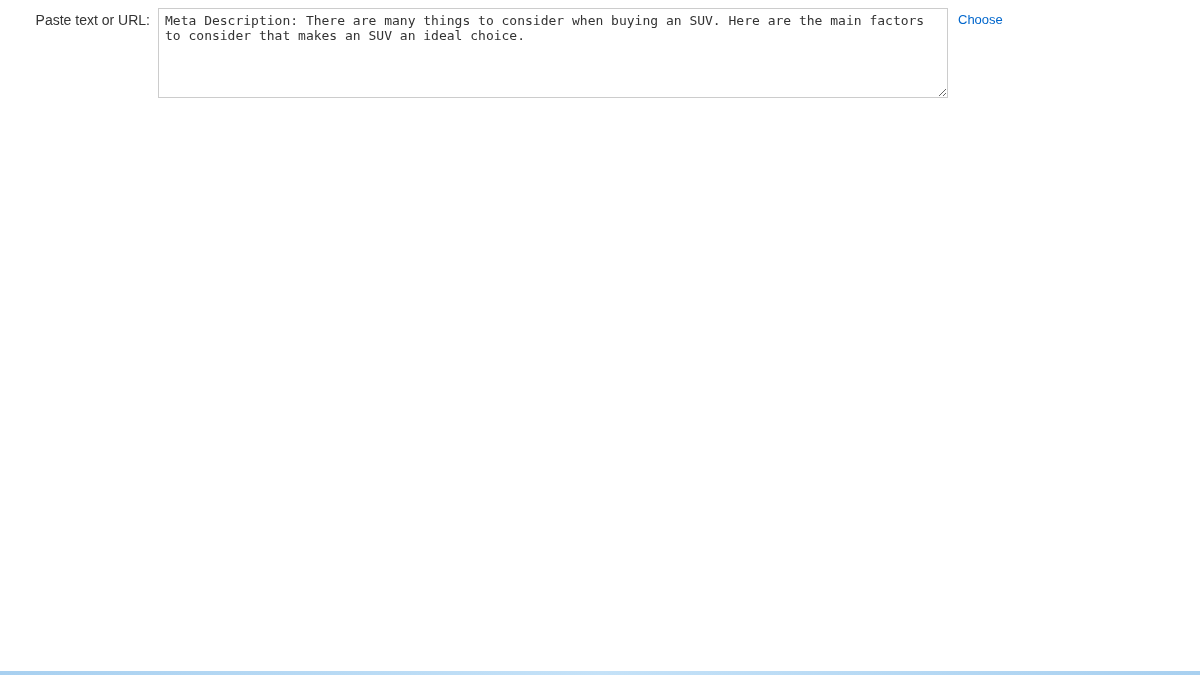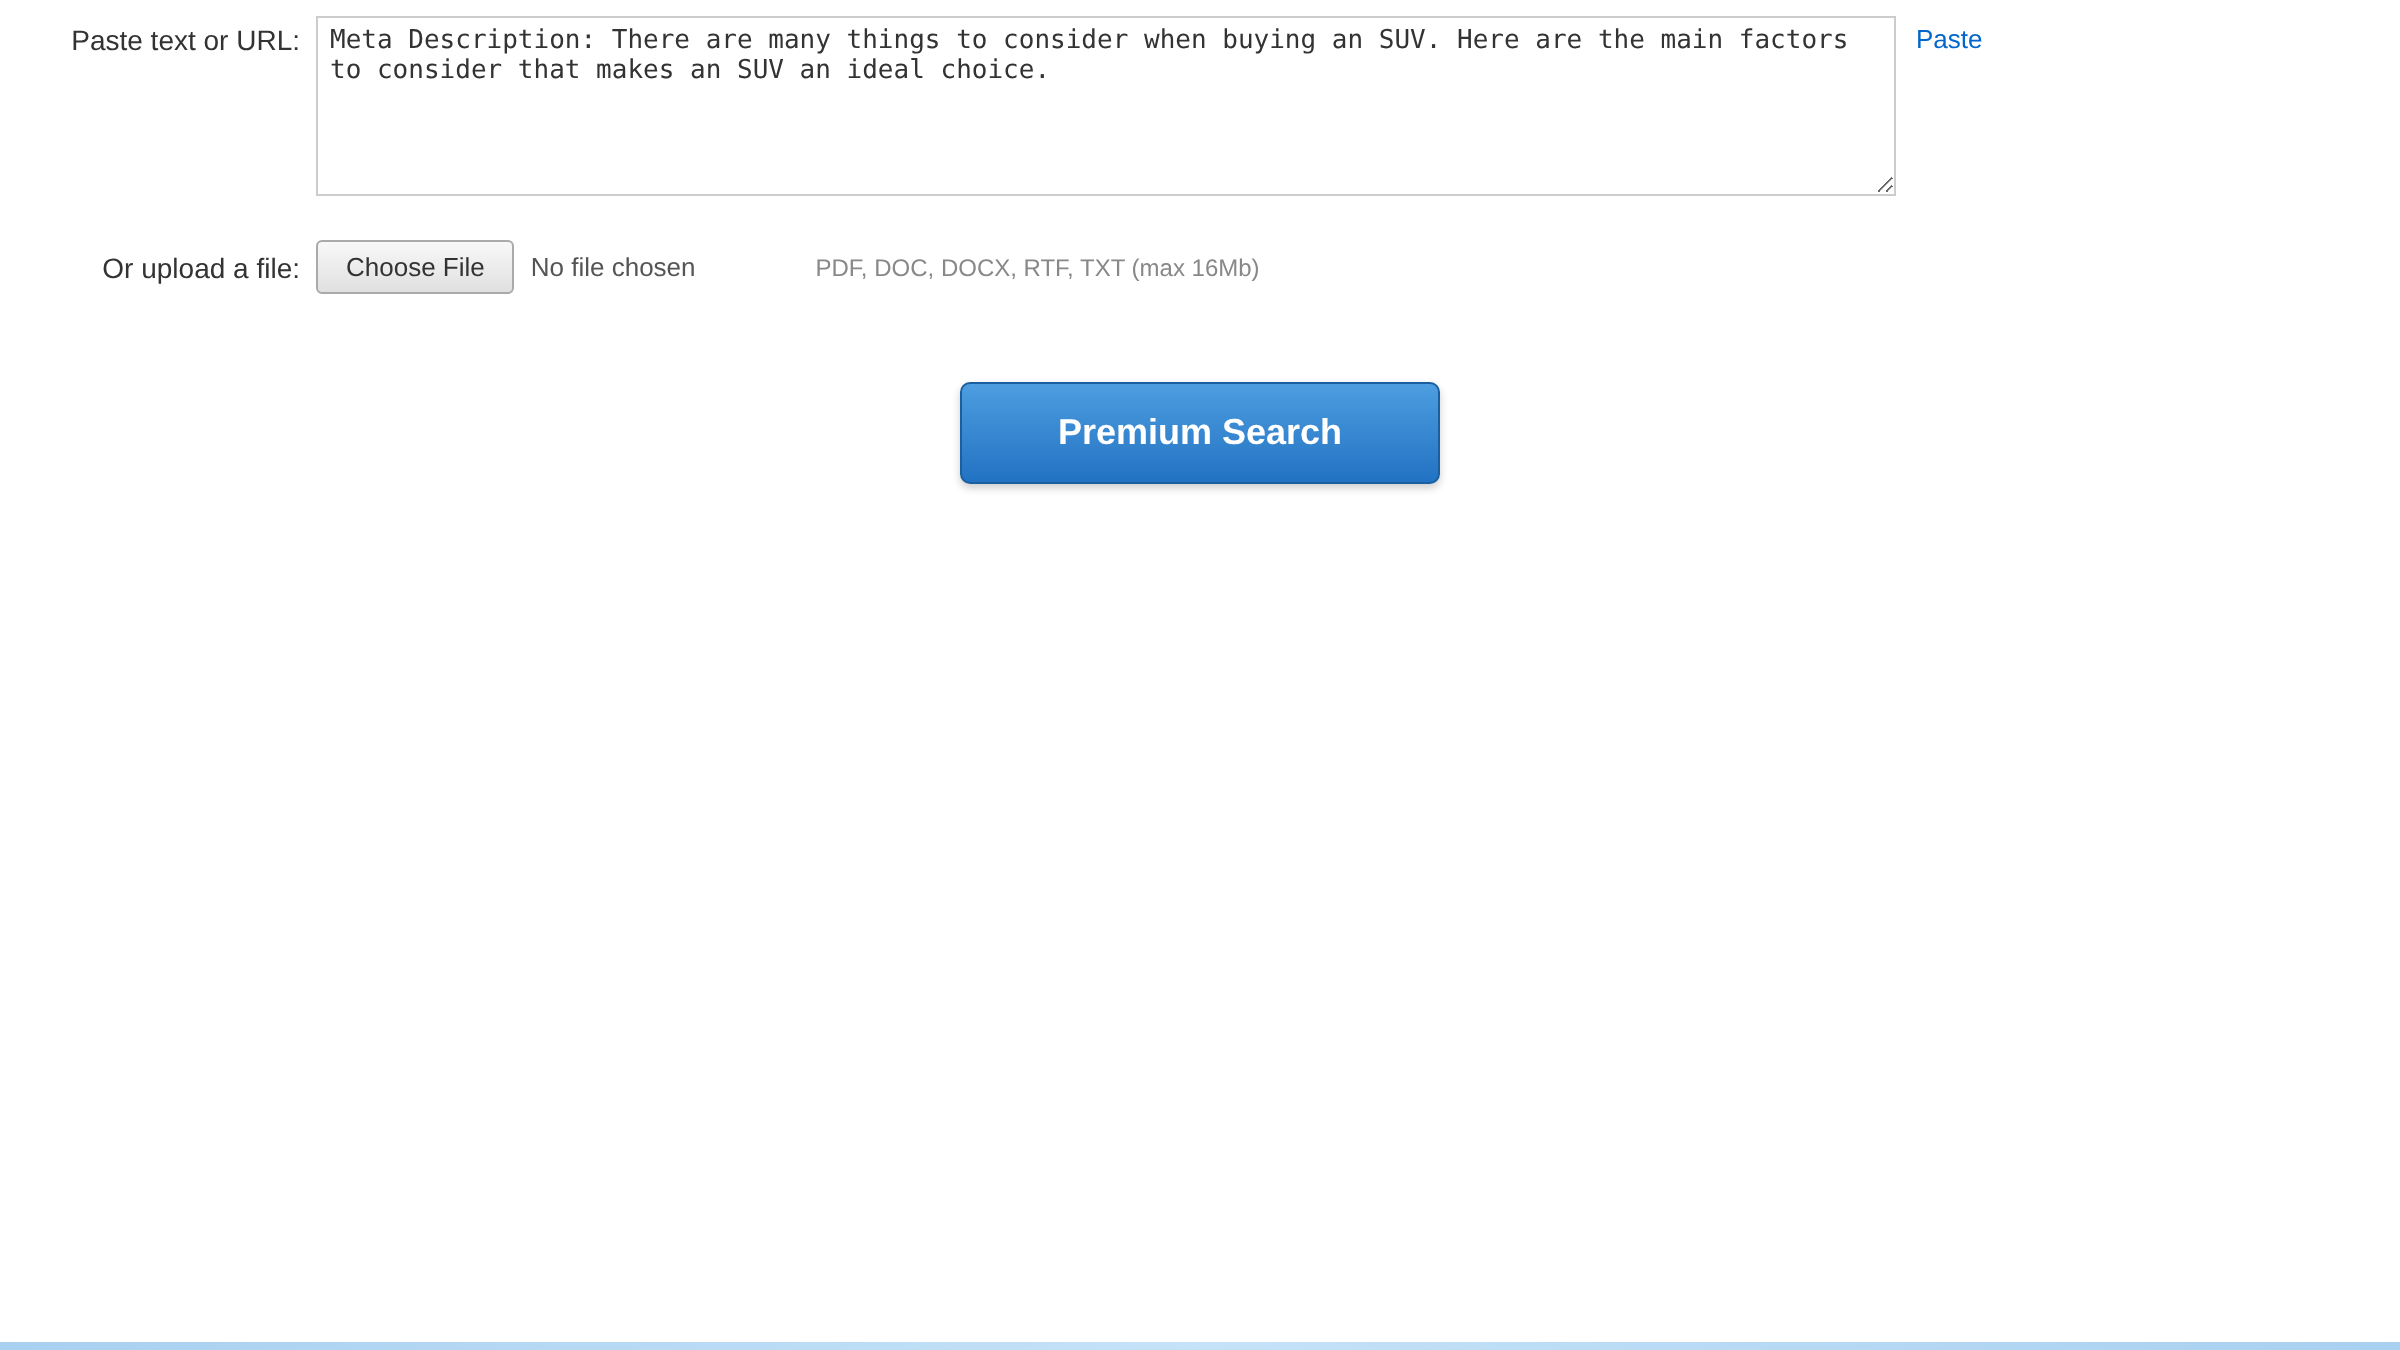--- a/index.html
+++ b/index.html
@@ -192,31 +192,22 @@
 </head>
 <body>
 
 <div class="page-wrapper">
 
   <div class="paste-section">
     <label class="paste-label">Paste text or URL:</label>
     <div class="textarea-wrapper">
       <textarea class="paste-textarea" style="">Meta Description: There are many things to consider when buying an SUV. Here are the main factors to consider that makes an SUV an ideal choice.</textarea>
     </div>
-    <a class="clear-link" href="#">Paste</a>
+    <a class="clear-link" href="#">Choose</a>
   </div>
 
-  <div class="upload-section">
-    <label class="upload-label">Or upload a file:</label>
-    <button class="choose-file-btn">Choose File</button>
-    <span class="no-file-text">No file chosen</span>
-    <span class="file-types-text">PDF, DOC, DOCX, RTF, TXT (max 16Mb)</span>
-  </div>
-
-
-  <div class="search-section">
-    <button class="premium-search-btn">Premium Search</button>
-  </div>
+
+
 
 
   <div class="bottom-border"></div>
 
 </div>
 
 </body></html>

